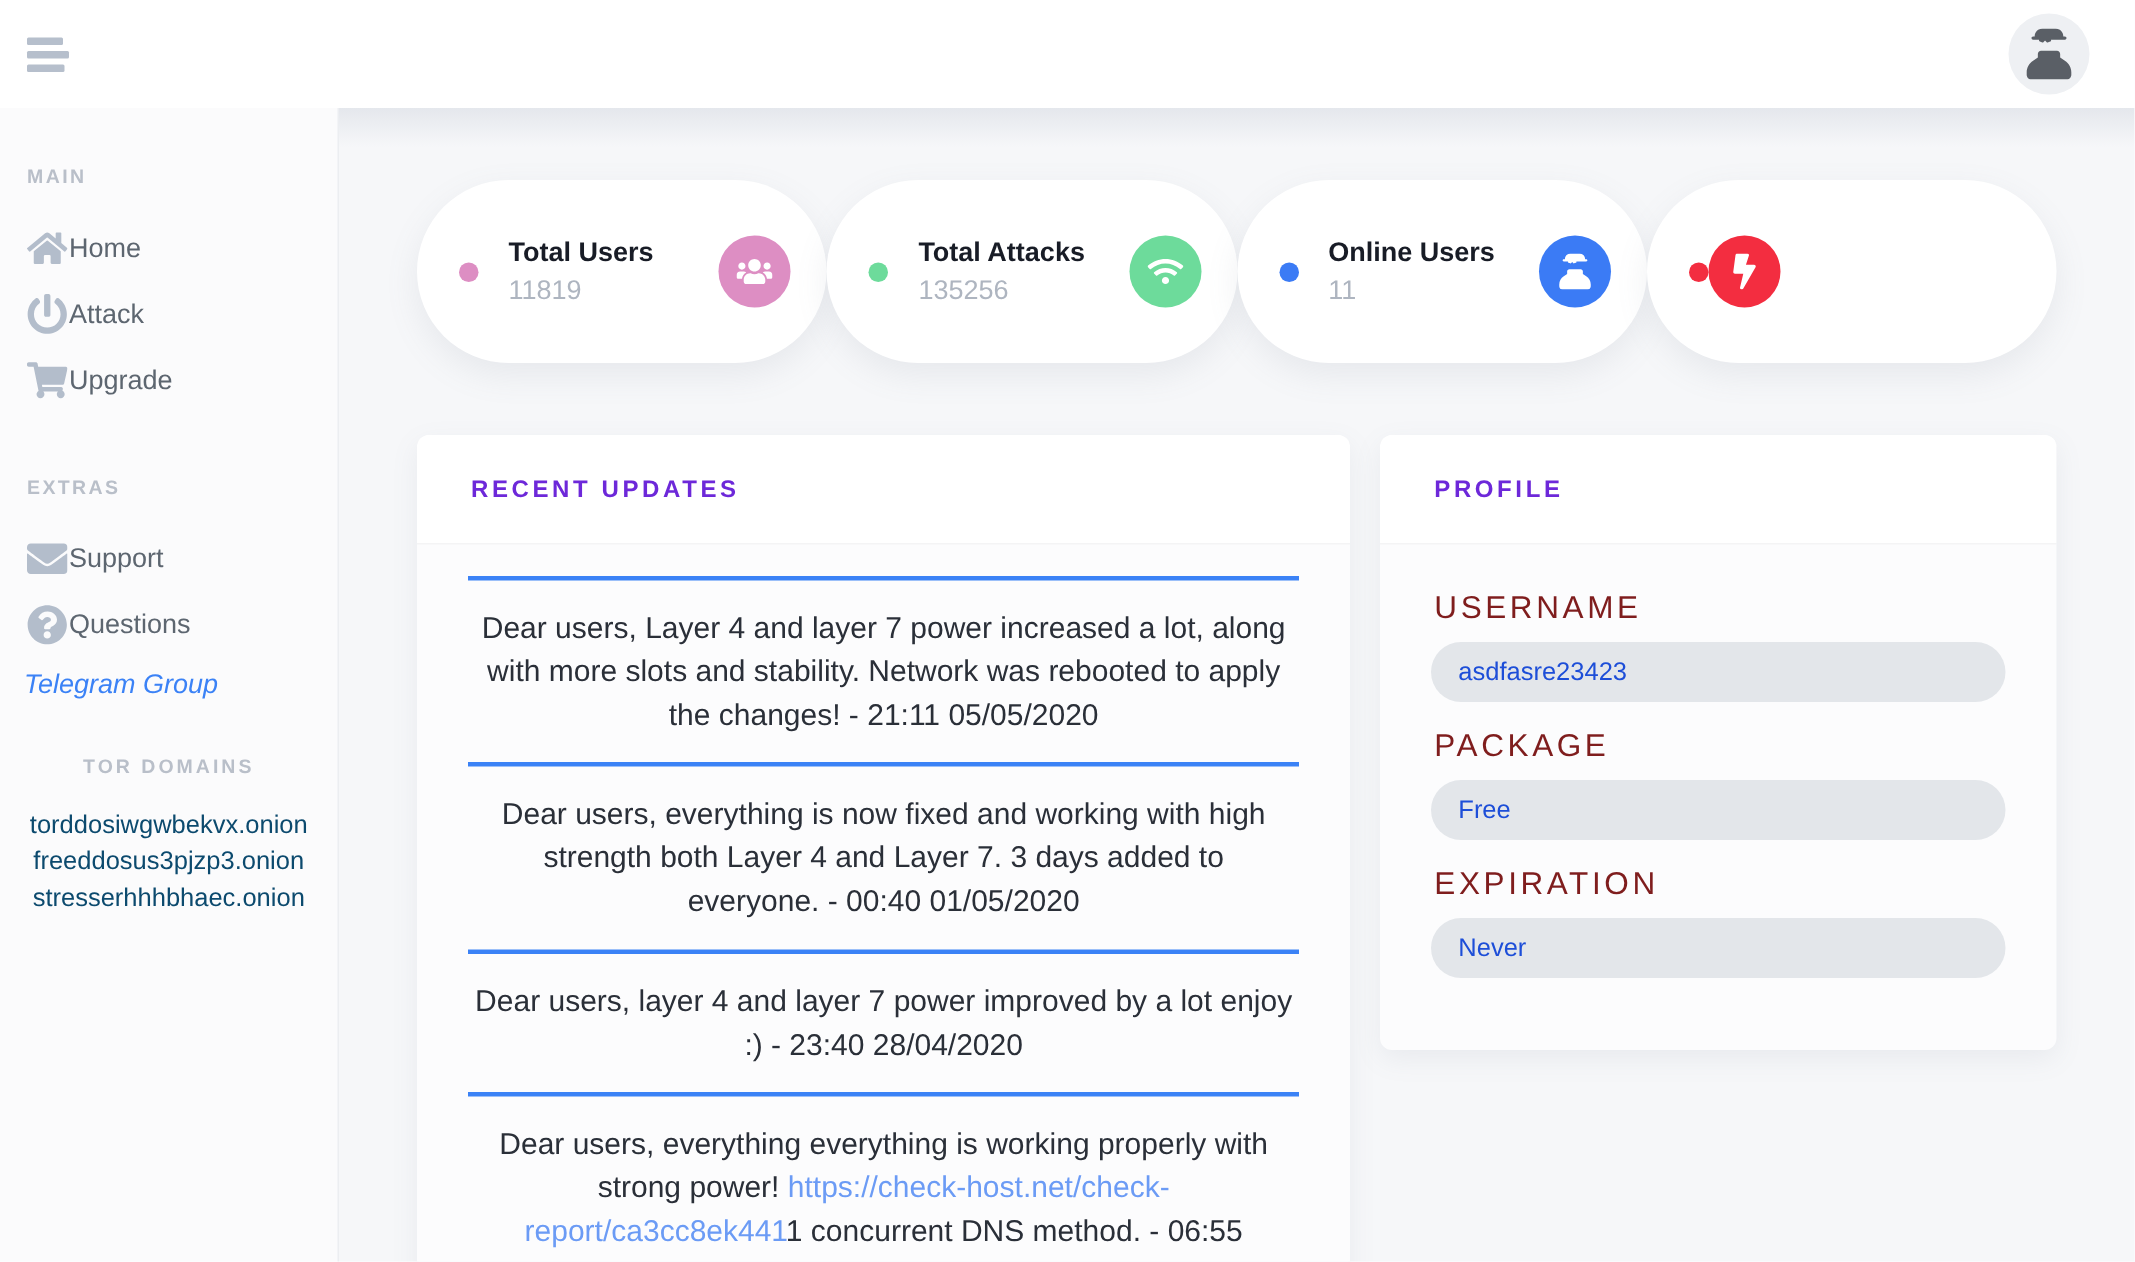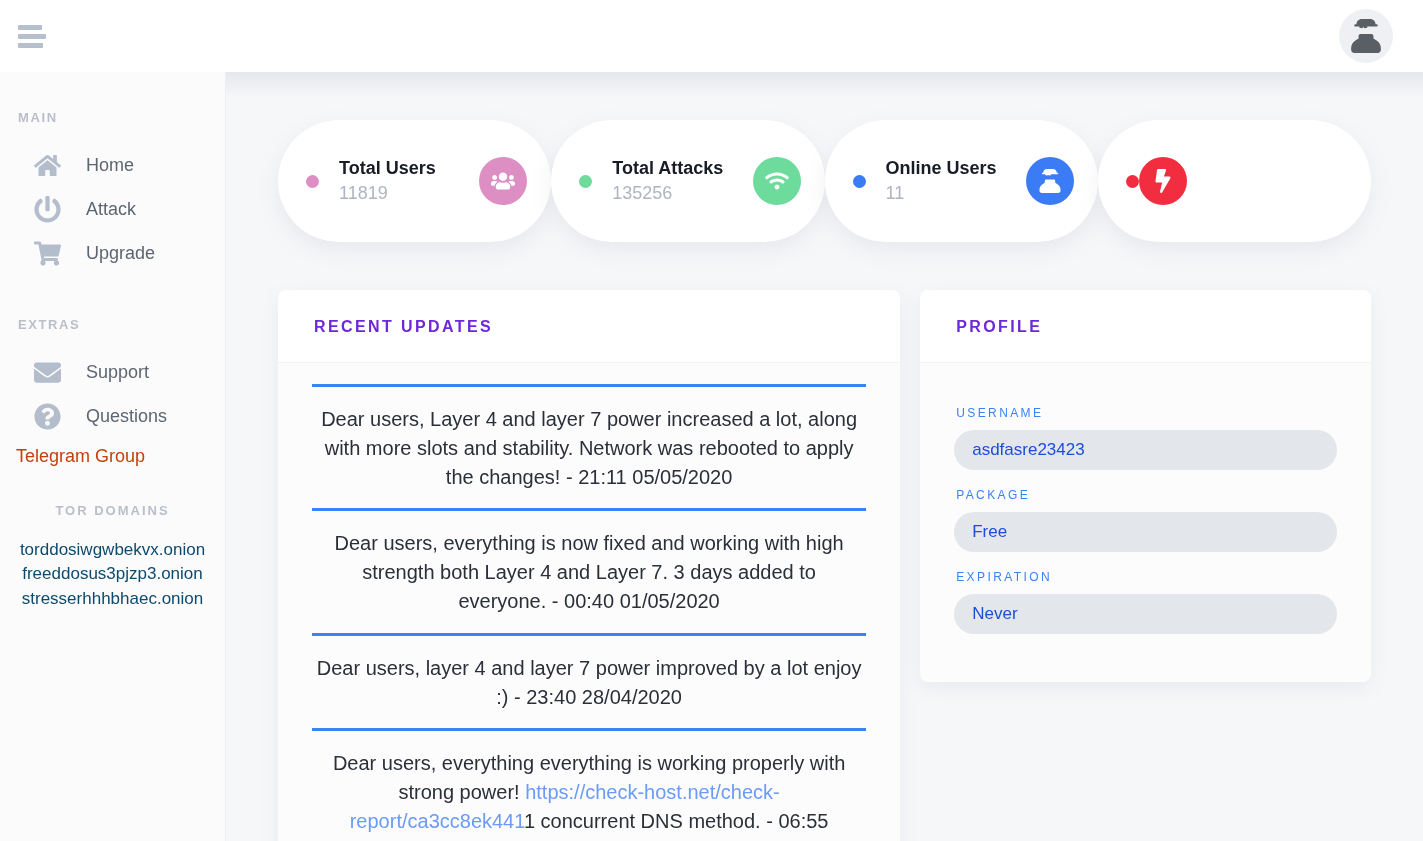--- a/index.html
+++ b/index.html
@@ -54,29 +54,29 @@
     font-size: 13px; font-weight: bold; letter-spacing: 1.6px;
     color: #b9bfc9; margin-left: 18px; margin-bottom: 18px;
     text-transform: uppercase;
   }
   .side-heading.tor {
     text-align: center; margin-left: 0; letter-spacing: 2px;
     margin-top: 36px; margin-bottom: 20px;
   }
   .nav-item {
     display: flex; align-items: center;
-    height: 44px; padding-left: 32px; gap: 24px;
+    height: 44px; padding-left: 16px; gap: 0;
     cursor: pointer; text-decoration: none;
   }
   .nav-item .ic { width: 30px; height: 30px; display: flex; align-items: center; justify-content: center; }
   .nav-item .ic svg { width: 27px; height: 27px; fill: #b3bdcb; }
   .nav-item .lbl { font-size: 18px; color: #5d6670; }
   .telegram-link {
     display: block; margin-left: 16px; margin-top: 8px;
-    font-size: 18px; color: #c2410c; text-decoration: none; cursor: pointer;
+    font-size: 18px; color: #3b82f6; text-decoration: none; cursor: pointer; font-style: italic;
   }
   .extras-gap { height: 42px; }
   .tor-list { text-align: center; line-height: 1.44; }
   .tor-list div { font-size: 17px; color: #0c4a6e; }
 
   
   .main {
     position: absolute; top: 72px; left: 226px;
     width: 1197px; height: 769px;
     background: #f6f7f9;
@@ -137,22 +137,22 @@
   .update-item {
     border-top: 3px solid #3b82f6;
     padding: 18px 4px 17px 4px;
     font-size: 20px; line-height: 1.44;
     color: #2a2f38; text-align: center;
   }
   .update-item a { color: #6b9bf5; text-decoration: none; }
 
   
   .field-label {
-    font-size: 12px; letter-spacing: 2.4px; color: #3b82f6;
-    margin: 16px 0 10px 2px; text-transform: uppercase;
+    font-size: 21px; letter-spacing: 2.4px; color: #7f1d1d;
+    margin: 4px 0 10px 2px; text-transform: uppercase;
   }
   .field-box {
     height: 40px; border-radius: 20px;
     background: #e3e6ea;
     display: flex; align-items: center;
     padding: 12px 18px; margin-bottom: 18px;
     font-size: 17px; color: #1d4ed8;
     cursor: text;
   }
   .profile-body { padding: 28px 34px 30px 34px; }

